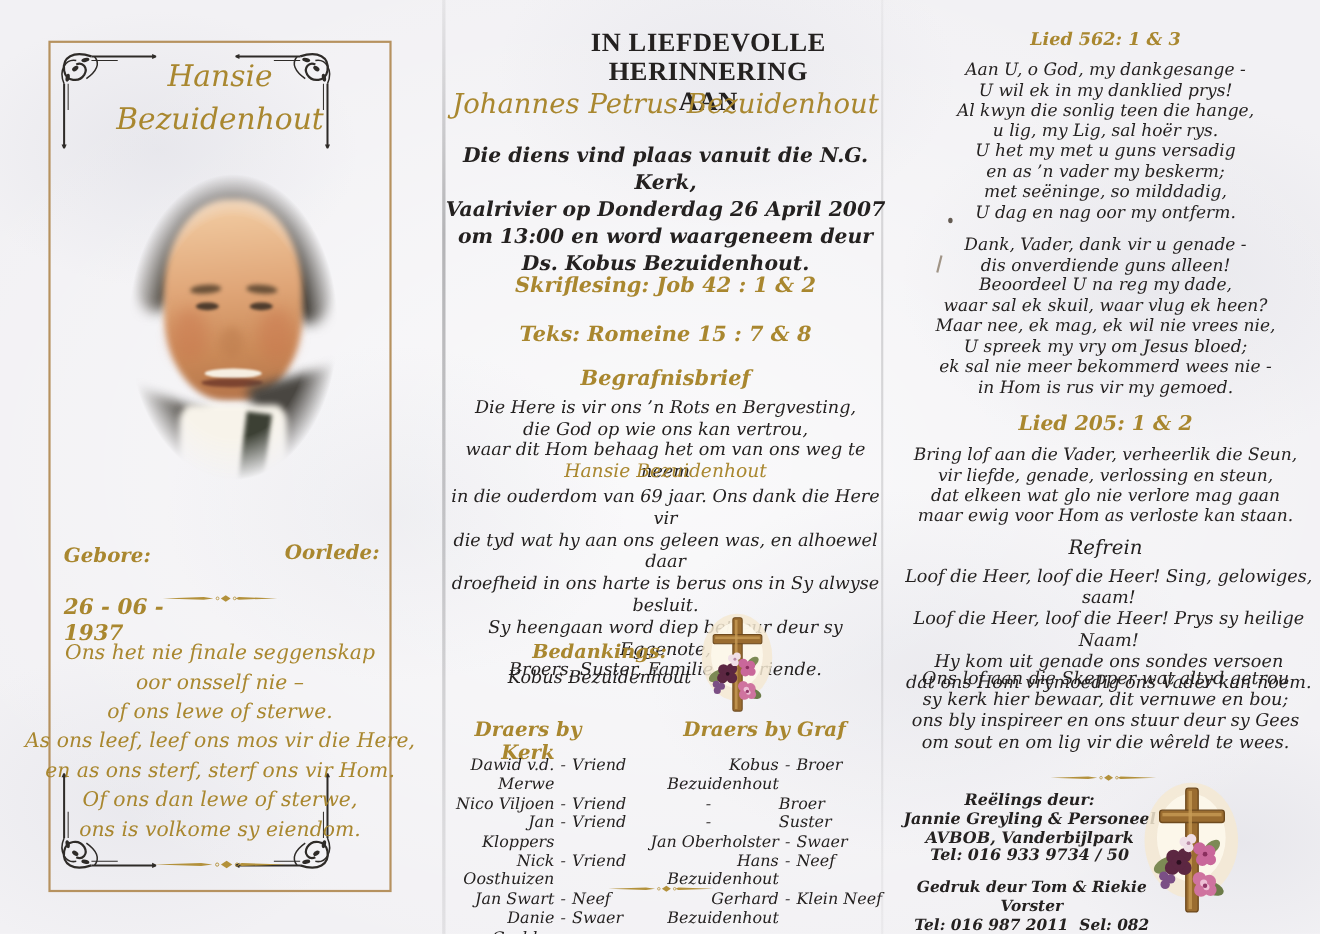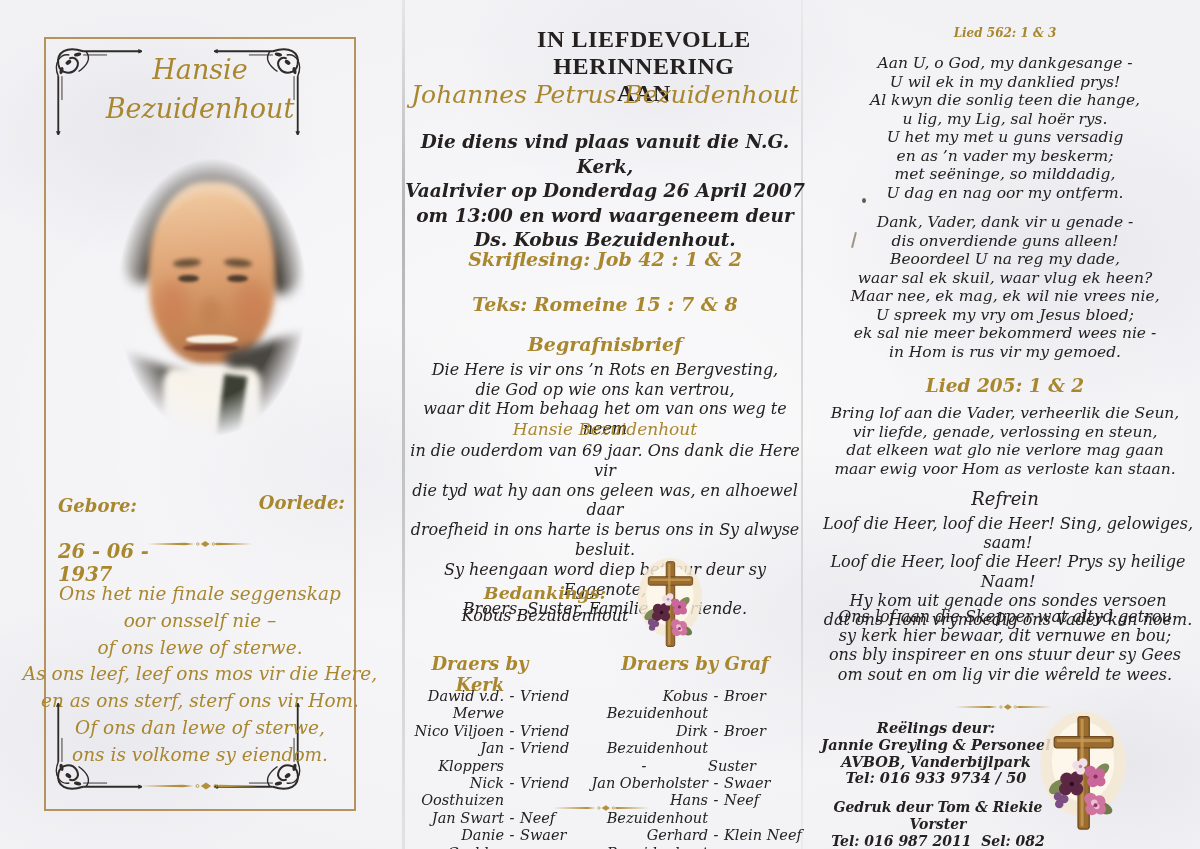--- a/index.html
+++ b/index.html
@@ -50,21 +50,21 @@
   .rows{position:absolute;font-style:italic;font-size:14.5px;color:#242120;}
   .rows .row{display:grid;line-height:17.4px;}
   .rows .nm{text-align:right;}
   .rows .sp{text-align:center;}
   .rows .rl{text-align:left;}
   .rows-kerk{left:414px;top:688px;width:160px;}
   .rows-kerk .row{grid-template-columns:1fr 16px 54px;}
   .rows-graf{left:580px;top:688px;width:224px;}
   .rows-graf .row{grid-template-columns:1fr 16px 80px;}
   
-  .rp-lied1{left:818px;top:26px;width:374px;font-size:12px;font-weight:bold;}
+  .rp-lied1{left:818px;top:26px;width:374px;font-size:16px;font-weight:bold;}
   .rp-v1{left:818px;top:54px;width:374px;font-size:15.5px;line-height:18.5px;}
   .rp-v2{left:818px;top:213px;width:374px;font-size:15.5px;line-height:18.5px;}
   .rp-lied2{left:818px;top:375px;width:374px;font-size:18.5px;font-weight:bold;}
   .rp-v3{left:818px;top:404px;width:374px;font-size:15.5px;line-height:18.5px;}
   .rp-refrein{left:818px;top:488px;width:374px;font-size:18px;}
   .rp-refrain{left:818px;top:514px;width:380px;font-size:16px;line-height:19.2px;}
   .rp-v4{left:818px;top:607px;width:374px;font-size:16px;line-height:19.2px;}
   .rp-arr{left:818px;top:720px;width:236px;font-size:14.5px;line-height:16.8px;font-weight:bold;}
   .rp-printed{left:818px;top:799px;width:240px;font-size:14px;line-height:17.2px;font-weight:bold;}
   
@@ -324,21 +324,20 @@
         <span class="rl">Swaer</span>
       </div>
       </div>
     <div class="rows rows-graf">
         <div class="row">
         <span class="nm">Kobus Bezuidenhout</span>
         <span class="sp">-</span>
         <span class="rl">Broer</span>
       </div>
         <div class="row">
-        <span class="nm">Dirk Bezuidenhout</span>
         <span class="sp">-</span>
         <span class="rl">Broer</span>
       </div>
         <div class="row">
         <span class="sp">-</span>
         <span class="rl">Suster</span>
       </div>
         <div class="row">
         <span class="nm">Jan Oberholster</span>
         <span class="sp">-</span>

